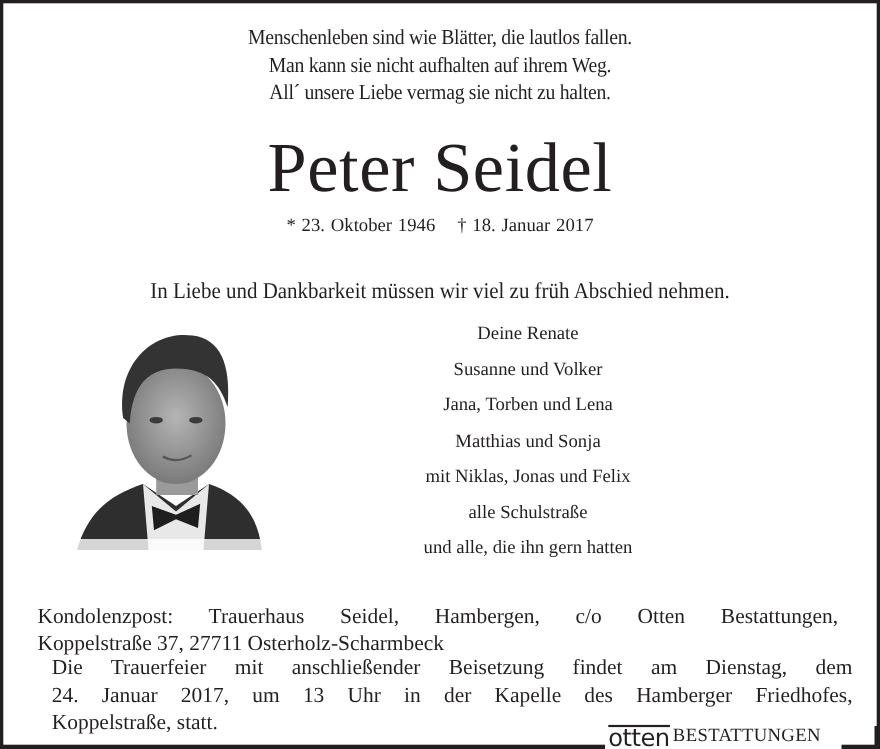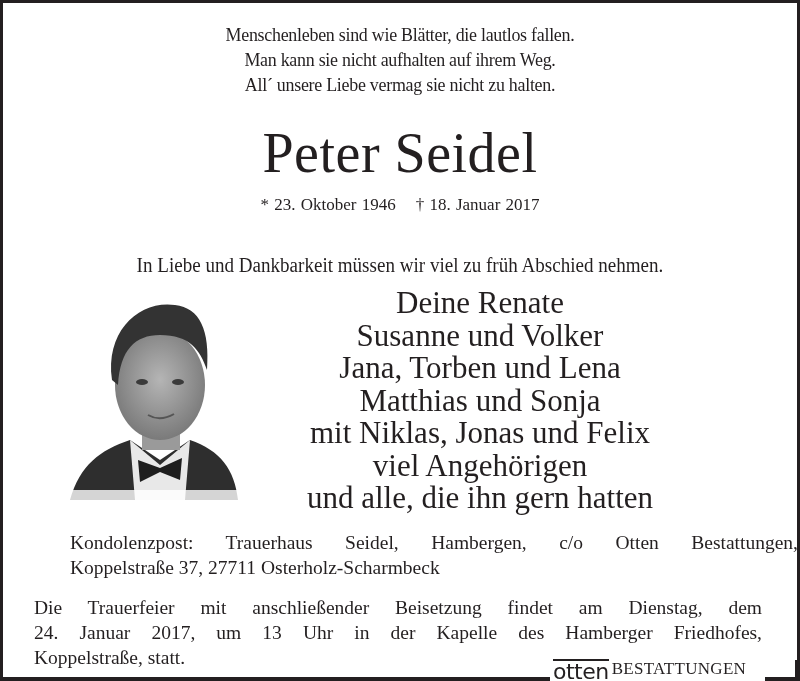--- a/index.html
+++ b/index.html
@@ -6,32 +6,32 @@
   body { width:800px; height:681px; position:relative; overflow:hidden;
          font-family:"Liberation Serif","DejaVu Serif",serif; color:#231f20; }
   .frame { position:absolute; left:0; top:0; width:800px; height:681px; box-sizing:border-box;
            border-top:3px solid #231f20; border-left:3px solid #231f20; border-right:3px solid #231f20; }
   .bottom-line-left { position:absolute; left:0; top:677px; width:550px; height:4px; background:#231f20; }
   .bottom-line-right { position:absolute; left:765px; top:677px; width:35px; height:4px; background:#231f20; }
   .right-corner { position:absolute; left:795px; top:660px; width:5px; height:21px; background:#231f20; }
   .center { position:absolute; left:0; width:800px; text-align:center; }
   .poem { top:22px; font-size:19.5px; line-height:25px; letter-spacing:-0.3px; transform:scaleX(0.92); transform-origin:center; }
   .poem div { white-space:nowrap; }
-  .name { top:118px; font-size:56px; line-height:70px; letter-spacing:0.5px; }
+  .name { top:118px; font-size:64px; line-height:70px; letter-spacing:0.5px; }
   .dates { top:192px; font-size:17px; line-height:26px; word-spacing:1px; }
   .dates .sep { display:inline-block; width:20px; }
   .thanks { top:252px; font-size:20.5px; line-height:26px; transform:scaleX(0.93); transform-origin:center; white-space:nowrap; }
   .photo { position:absolute; left:60px; top:290px; width:190px; height:220px; }
-  .family { position:absolute; left:290px; top:287px; width:380px; text-align:center; font-size:31px; line-height:32.5px; }
+  .family { position:absolute; left:290px; top:287px; width:380px; text-align:center; font-size:17px; line-height:32.5px; }
   .family div { white-space:nowrap; }
   .para { position:absolute; left:34px; width:728px; font-size:19.5px; line-height:25px; text-align:justify; text-align-last:left; }
   .para .l { display:block; text-align:justify; text-align-last:justify; white-space:nowrap; }
   .para .last { display:block; text-align:center; text-align-last:left; white-space:nowrap; }
-  .kondolenz { top:530px;margin-left:36px; }
-  .feier { top:595px; }
+  .kondolenz { top:548px; }
+  .feier { top:595px;margin-left:13px; }
   .logo { position:absolute; left:553px; top:655px; height:26px; display:flex; align-items:center; }
   .logo-otten { font-family:"DejaVu Sans","Liberation Sans",sans-serif; font-size:22px; line-height:22px;
                 border-top:2px solid #231f20; padding-top:0; letter-spacing:-0.5px; position:relative; top:3px; }
   .logo-best { font-family:Liberation Serif, serif; font-size:17px; margin-left:3px; letter-spacing:0.3px; position:relative; top:1px; }
 </style>
 </head>
 <body>
 
 <div class="frame"></div>
 <div class="bottom-line-left"></div>
@@ -83,21 +83,21 @@
 
   <rect x="0" y="200" width="190" height="20" fill="#ffffff" opacity="0.8"></rect>
 </svg>
 
 <div class="family">
   <div>Deine Renate</div>
   <div>Susanne und Volker</div>
   <div>Jana, Torben und Lena</div>
   <div>Matthias und Sonja</div>
   <div>mit Niklas, Jonas und Felix</div>
-  <div>viel Angehörigen</div>
+  <div>alle Schulstraße</div>
   <div>und alle, die ihn gern hatten</div>
 </div>
 
 <div class="para kondolenz">
   <span class="l">Kondolenzpost: Trauerhaus Seidel, Hambergen, c/o Otten Bestattungen,</span>
   <span class="last">Koppelstraße 37, 27711 Osterholz-Scharmbeck</span>
 </div>
 
 <div class="para feier">
   <span class="l">Die Trauerfeier mit anschließender Beisetzung findet am Dienstag, dem</span>

